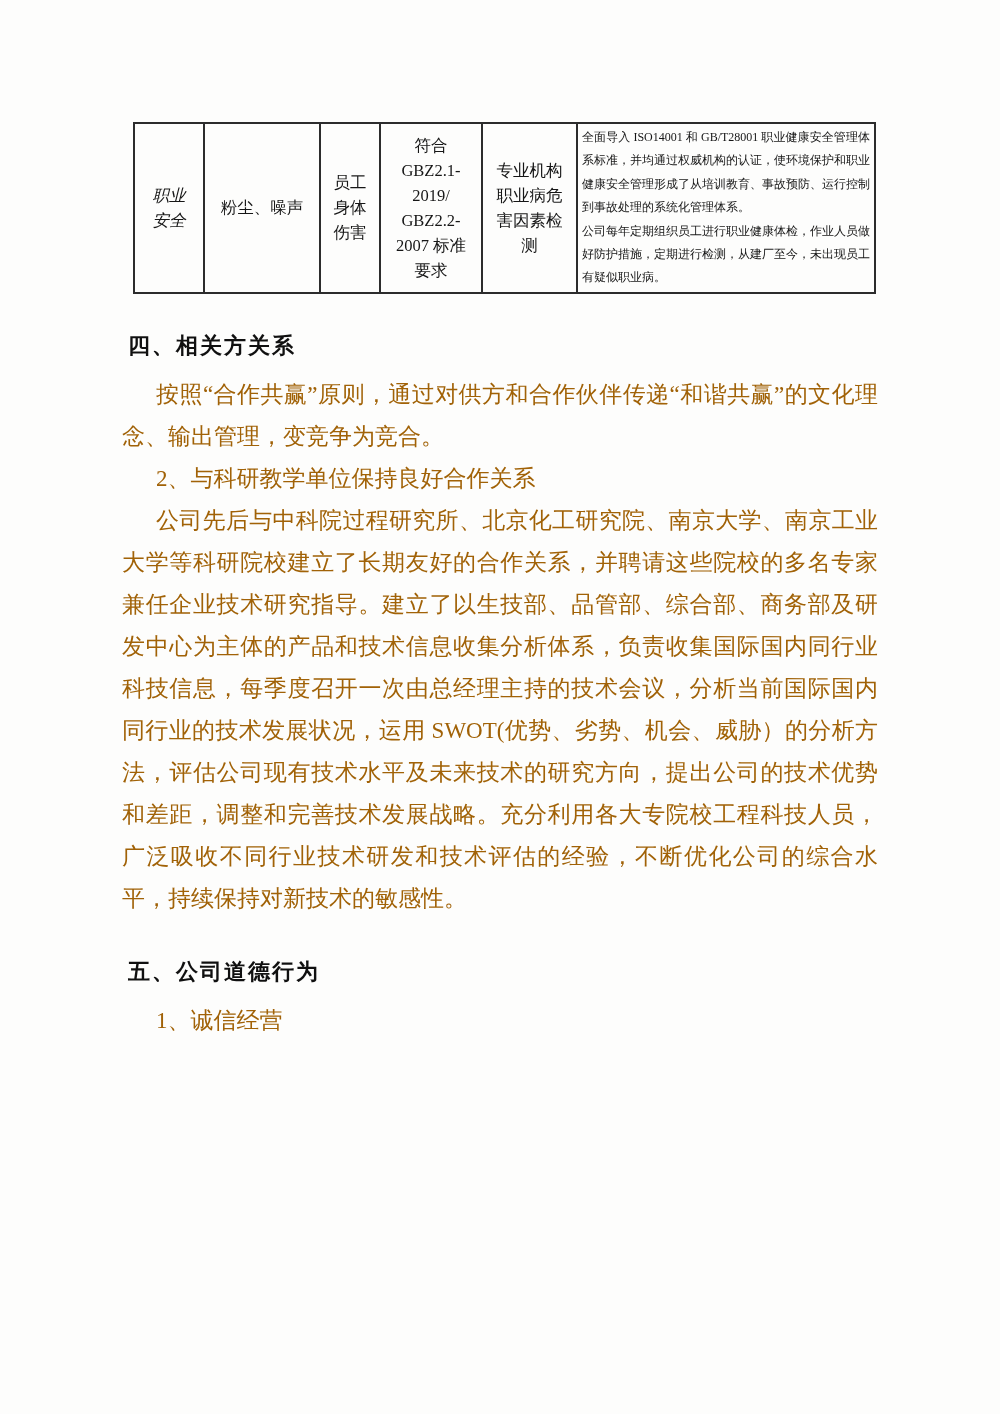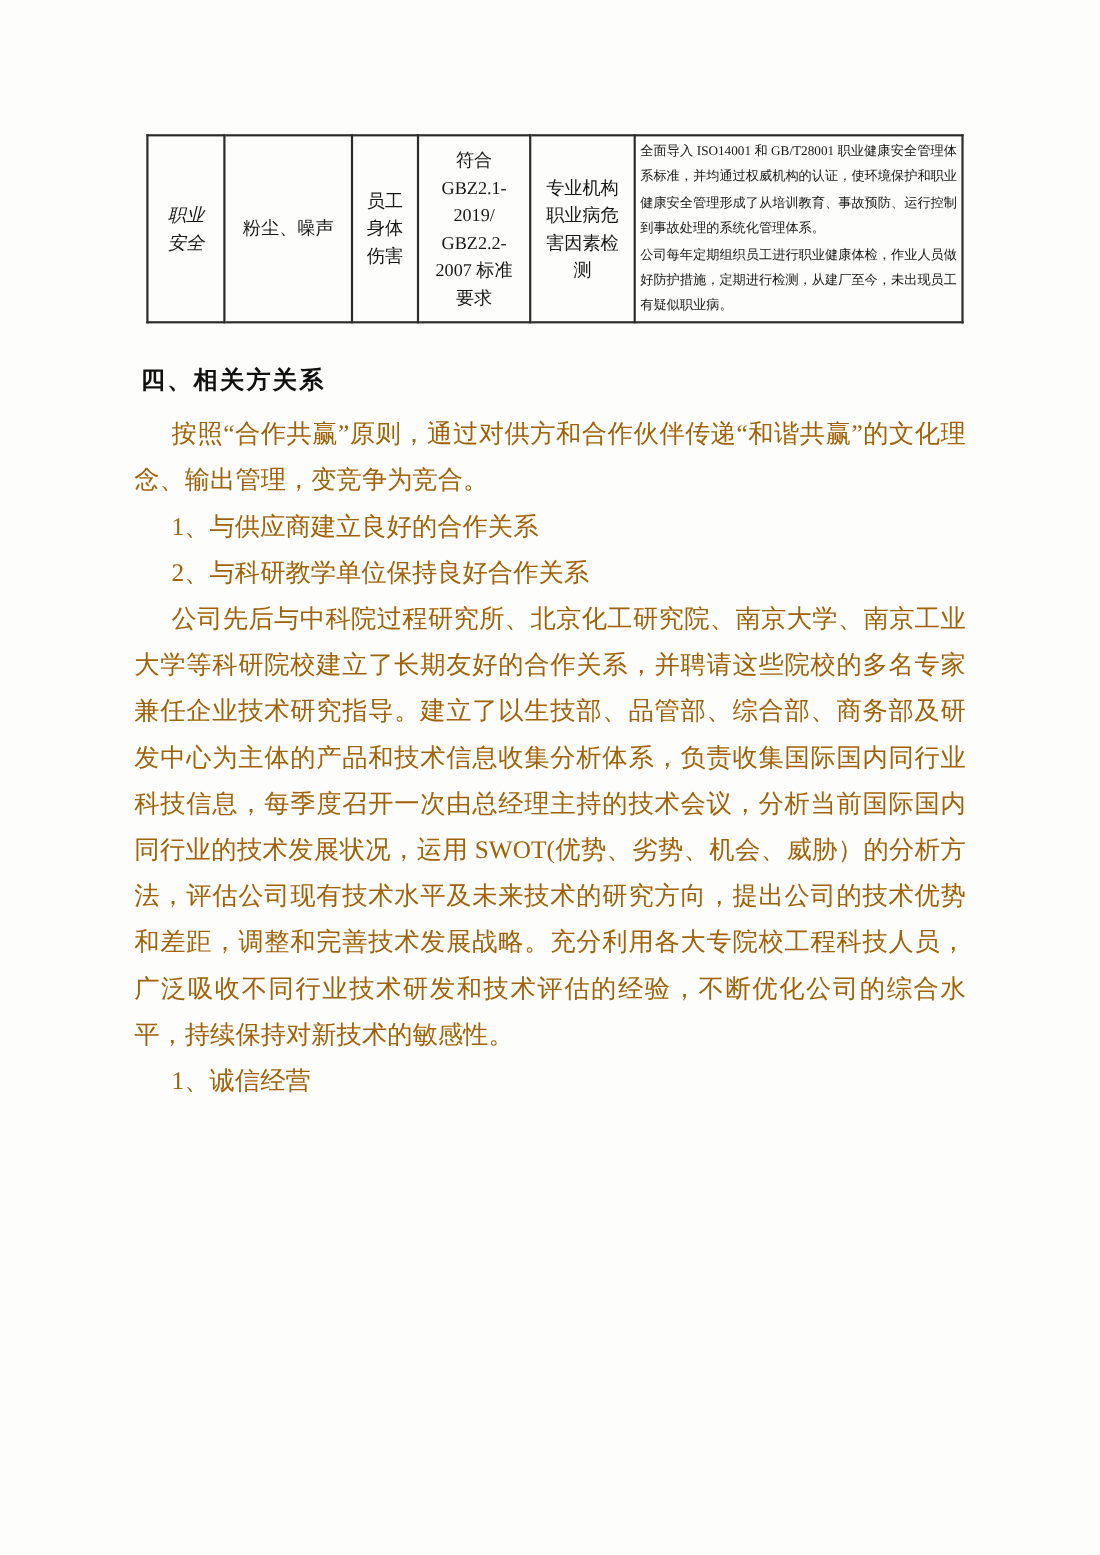--- a/index.html
+++ b/index.html
@@ -103,23 +103,23 @@
         <p>公司每年定期组织员工进行职业健康体检，作业人员做好防护措施，定期进行检测，从建厂至今，未出现员工有疑似职业病。</p>
       </td>
     </tr>
   </tbody>
     </table>
 
   <h2 class="h1">四、相关方关系</h2>
 
   <p class="body">按照“合作共赢”原则，通过对供方和合作伙伴传递“和谐共赢”的文化理念、输出管理，变竞争为竞合。</p>
 
-  <p class="body sub">1、与供应商建立良好的合作关系</p>
 
 
   <p class="body sub">2、与科研教学单位保持良好合作关系</p>
 
   <p class="body">公司先后与中科院过程研究所、北京化工研究院、南京大学、南京工业大学等科研院校建立了长期友好的合作关系，并聘请这些院校的多名专家兼任企业技术研究指导。建立了以生技部、品管部、综合部、商务部及研发中心为主体的产品和技术信息收集分析体系，负责收集国际国内同行业科技信息，每季度召开一次由总经理主持的技术会议，分析当前国际国内同行业的技术发展状况，运用 SWOT(优势、劣势、机会、威胁）的分析方法，评估公司现有技术水平及未来技术的研究方向，提出公司的技术优势和差距，调整和完善技术发展战略。充分利用各大专院校工程科技人员，广泛吸收不同行业技术研发和技术评估的经验，不断优化公司的综合水平，持续保持对新技术的敏感性。</p>
 
+  <h2 class="h1">五、公司道德行为</h2>
 
   <p class="body sub">1、诚信经营</p>
 
 </div>
 
 </body></html>

